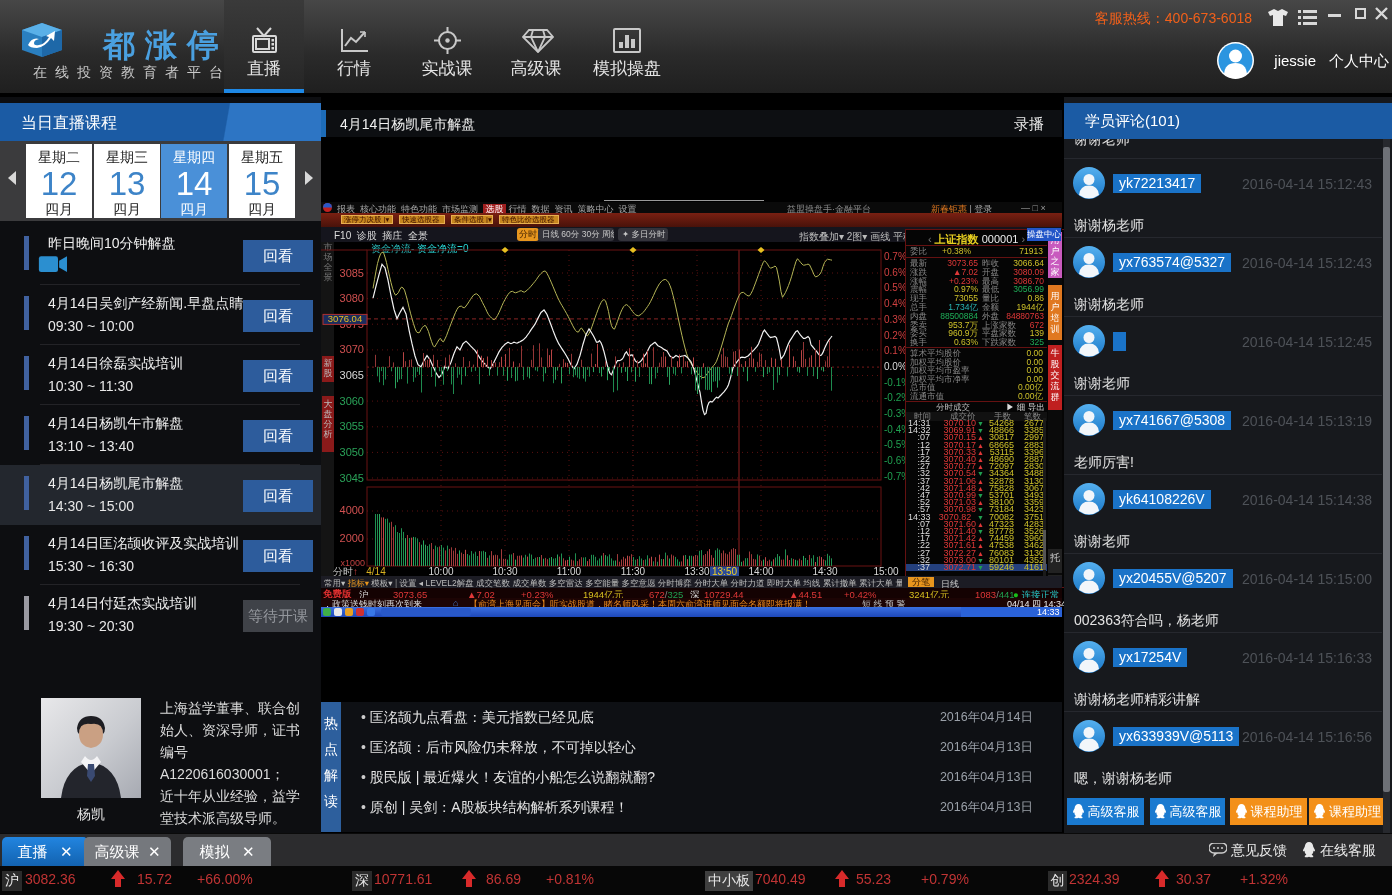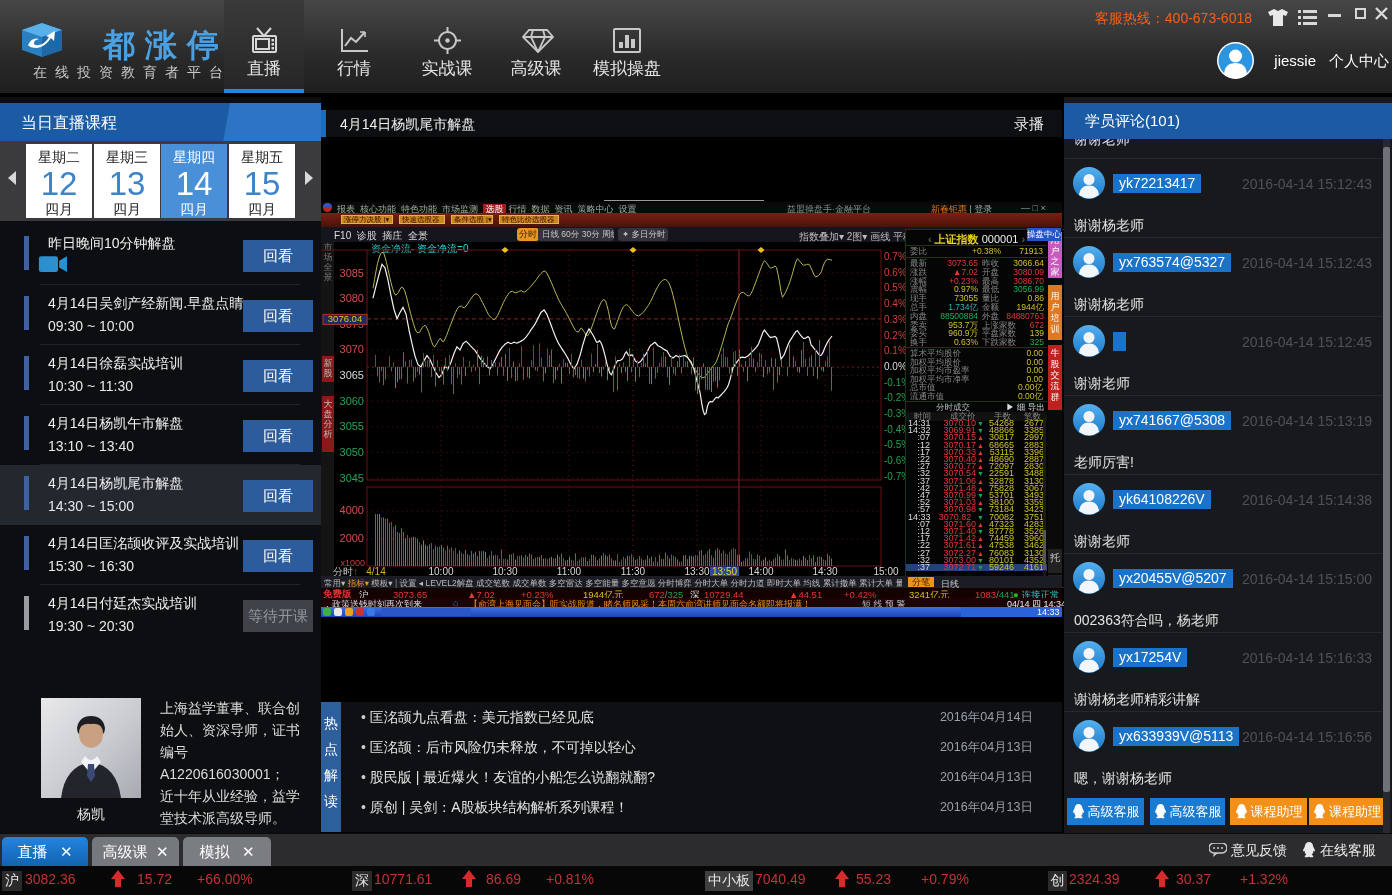--- a/index.html
+++ b/index.html
@@ -825,21 +825,21 @@
 <text x="504" y="333" font-size="10" fill="#d8d8d8" text-anchor="middle">14:30</text>
 <text x="565" y="333" font-size="10" fill="#d8d8d8" text-anchor="middle">15:00</text>
 <rect x="389" y="324.5" width="29" height="10" fill="#2a4a9a"></rect>
       <text x="403.5" y="333" font-size="10" fill="#f0d020" text-anchor="middle">13:50</text>
 </svg>
     <div class="ab" id="rpanel">
 <div class="ab tx" style="left:0;top:2px;width:141px;text-align:center;font-size:11px;"><span style="color:#777">‹</span> <span style="color:#e8d020;font-weight:bold">上证指数</span> <span style="color:#eee">000001</span> <span style="color:#777">›</span></div>
 <div class="ab" style="left:0;top:15px;width:141px;height:1px;background:#651111"></div>
 <div class="prow" style="top:17px">
         <span class="pl" style="left:4px">委比</span>
-        <span class="pv yv" style="left:47px;width:48px;text-align:right">+0.38%</span>
+        <span class="pv yv" style="left:36px;width:48px;text-align:left">+0.38%</span>
         <span class="pv yv" style="left:85px;width:52px;text-align:right">71913</span>
       </div>
 <div class="ab" style="left:0;top:27px;width:141px;height:1px;background:#651111"></div>
 <div class="prow" style="top:29px">
         <span class="pl" style="left:4px">最新</span>
         <span class="pv rv" style="left:20px;width:52px;text-align:right">3073.65</span>
         <span class="pl" style="left:76px">昨收</span>
         <span class="pv yv" style="left:86px;width:52px;text-align:right">3066.64</span>
       </div>
 <div class="prow" style="top:37.8px">
@@ -978,21 +978,21 @@
         <span class="pv wv" style="left:2px;width:22px;text-align:right">:27</span>
         <span class="pv rv" style="left:28px;width:42px;text-align:right">3070.77</span>
         <span class="pv" style="left:71px;color:#e03838;font-size:7px">▲</span>
         <span class="pv yv" style="left:80px;width:28px;text-align:right">72097</span>
         <span class="pv yv" style="left:112px;width:26px;text-align:right">2830</span>
       </div>
 <div class="prow" style="top:240.4px;height:7.2px;line-height:7.2px;font-size:9px;">
         <span class="pv wv" style="left:2px;width:22px;text-align:right">:32</span>
         <span class="pv rv" style="left:28px;width:42px;text-align:right">3070.54</span>
         <span class="pv" style="left:71px;color:#20a050;font-size:7px">▼</span>
-        <span class="pv yv" style="left:80px;width:28px;text-align:right">22591</span>
+        <span class="pv yv" style="left:80px;width:28px;text-align:right">34364</span>
         <span class="pv yv" style="left:112px;width:26px;text-align:right">3488</span>
       </div>
 <div class="prow" style="top:247.6px;height:7.2px;line-height:7.2px;font-size:9px;">
         <span class="pv wv" style="left:2px;width:22px;text-align:right">:37</span>
         <span class="pv rv" style="left:28px;width:42px;text-align:right">3071.06</span>
         <span class="pv" style="left:71px;color:#e03838;font-size:7px">▲</span>
         <span class="pv yv" style="left:80px;width:28px;text-align:right">32878</span>
         <span class="pv yv" style="left:112px;width:26px;text-align:right">3130</span>
       </div>
 <div class="prow" style="top:254.8px;height:7.2px;line-height:7.2px;font-size:9px;">
@@ -1293,21 +1293,21 @@
         <path d="M6.5 0 Q10 0 10.5 4.5 Q12.5 7.5 12 9 L10.8 8.2 Q10.5 11 9 12 Q11 12.8 10.5 14 Q8.5 14.8 6.5 13.8 Q4.5 14.8 2.5 14 Q2 12.8 4 12 Q2.5 11 2.2 8.2 L1 9 Q0.5 7.5 2.5 4.5 Q3 0 6.5 0 Z" fill="#fff"></path>
       </svg>课程助理</div>
 <div class="ab" id="rscroll"></div>
     <div class="ab" id="rthumb"></div>
 <div class="ab" id="rhead">
       <div>学员评论(101)</div>
     </div>
 </div>
 <div class="ab" id="tabbar">
 <div class="btab" style="left:2px;width:86px;background:linear-gradient(#2285e0,#1261ae);">直播&nbsp;&nbsp;&nbsp;✕</div>
-<div class="btab" style="left:92px;width:87px;background:#75787d;">高级课&nbsp;&nbsp;✕</div>
+<div class="btab" style="left:84px;width:87px;background:#75787d;">高级课&nbsp;&nbsp;✕</div>
 <div class="btab" style="left:183px;width:88px;background:#7a7d82;">模拟&nbsp;&nbsp;&nbsp;✕</div>
 <div class="ab tx" style="left:1209px;top:8px;font-size:14px;color:#e8e8e8;"><svg width="18" height="14" viewBox="0 0 18 14" style="vertical-align:-2px">
         <rect x="0" y="0" width="18" height="10" rx="5" fill="none" stroke="#ccc" stroke-width="1.5"></rect>
         <path d="M5 10 L4 14 L9 10" fill="#ccc"></path>
         <circle cx="5" cy="5" r="1" fill="#ccc"></circle>
         <circle cx="9" cy="5" r="1" fill="#ccc"></circle>
         <circle cx="13" cy="5" r="1" fill="#ccc"></circle>
       </svg> 意见反馈</div>
 <div class="ab tx" style="left:1302px;top:8px;font-size:14px;color:#e8e8e8;"><svg width="14" height="16" viewBox="0 0 13 15" style="vertical-align:-3px">
         <path d="M6.5 0 Q10 0 10.5 4.5 Q12.5 7.5 12 9 L10.8 8.2 Q10.5 11 9 12 Q11 12.8 10.5 14 Q8.5 14.8 6.5 13.8 Q4.5 14.8 2.5 14 Q2 12.8 4 12 Q2.5 11 2.2 8.2 L1 9 Q0.5 7.5 2.5 4.5 Q3 0 6.5 0 Z" fill="#e8e8e8"></path>

